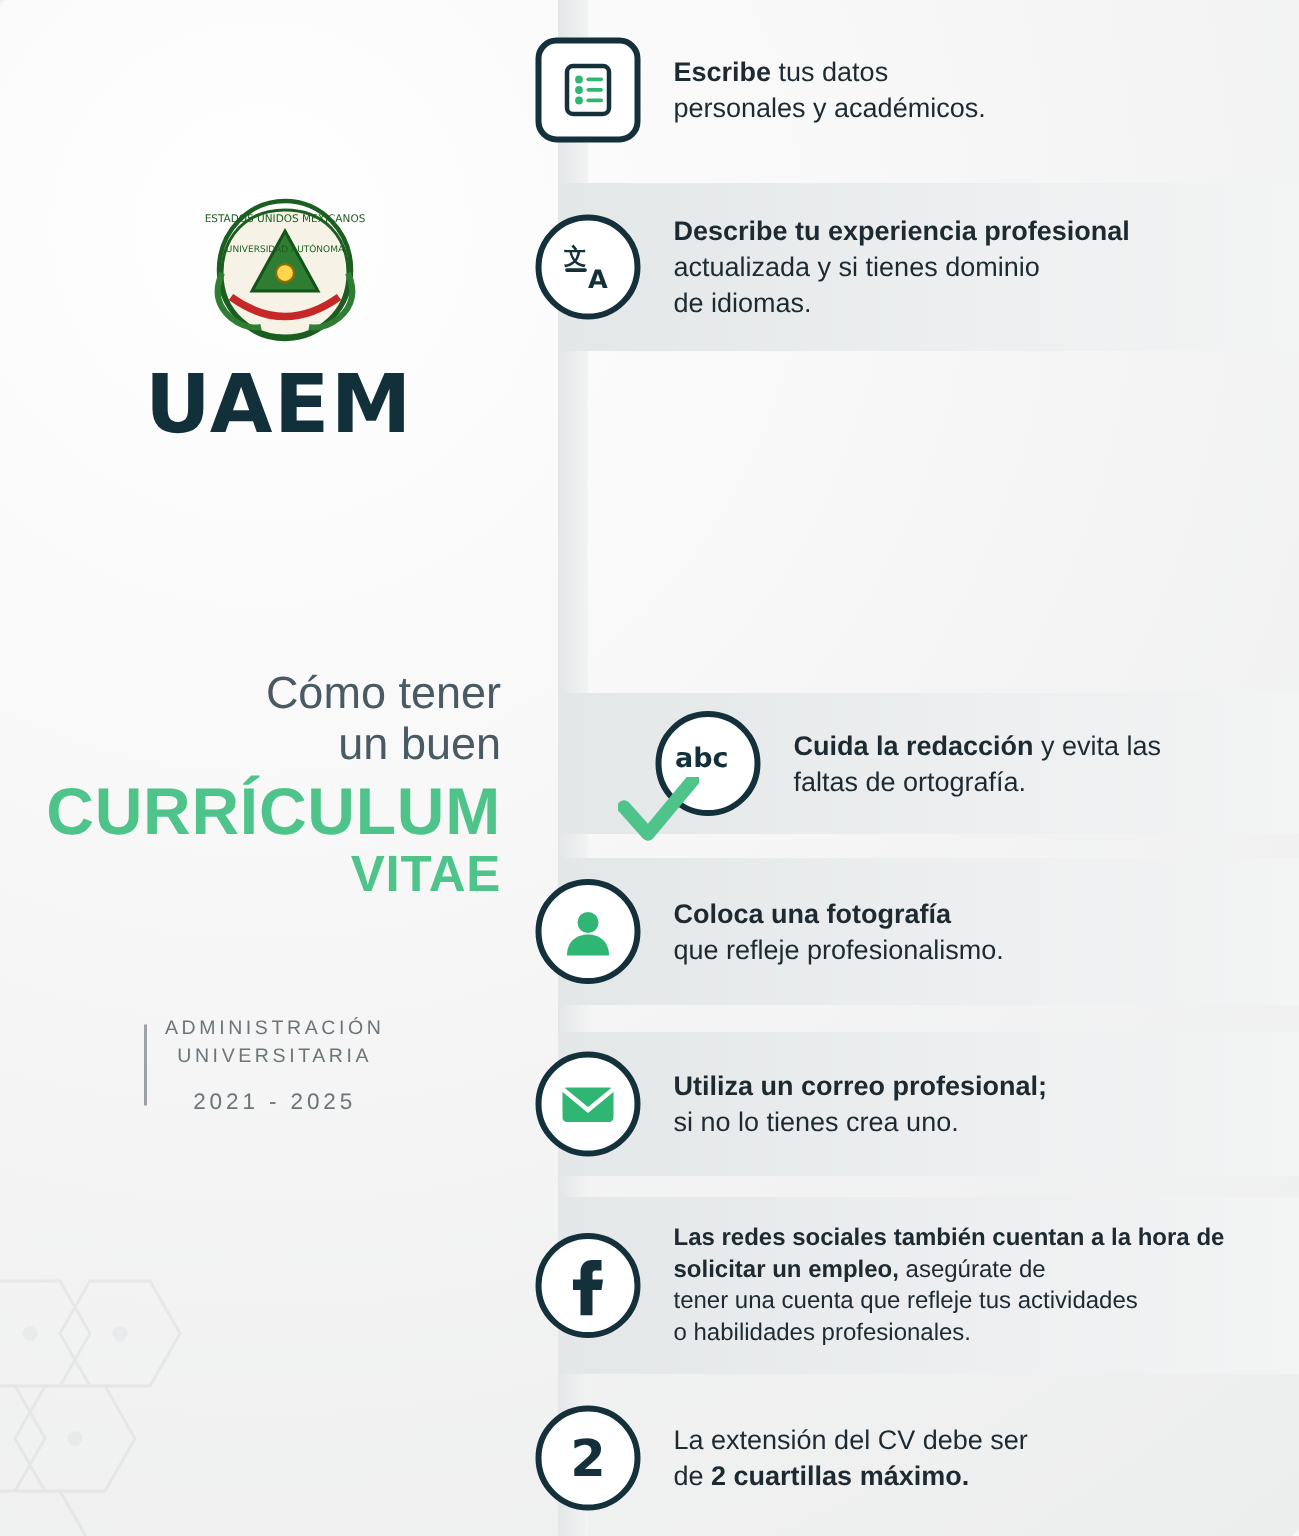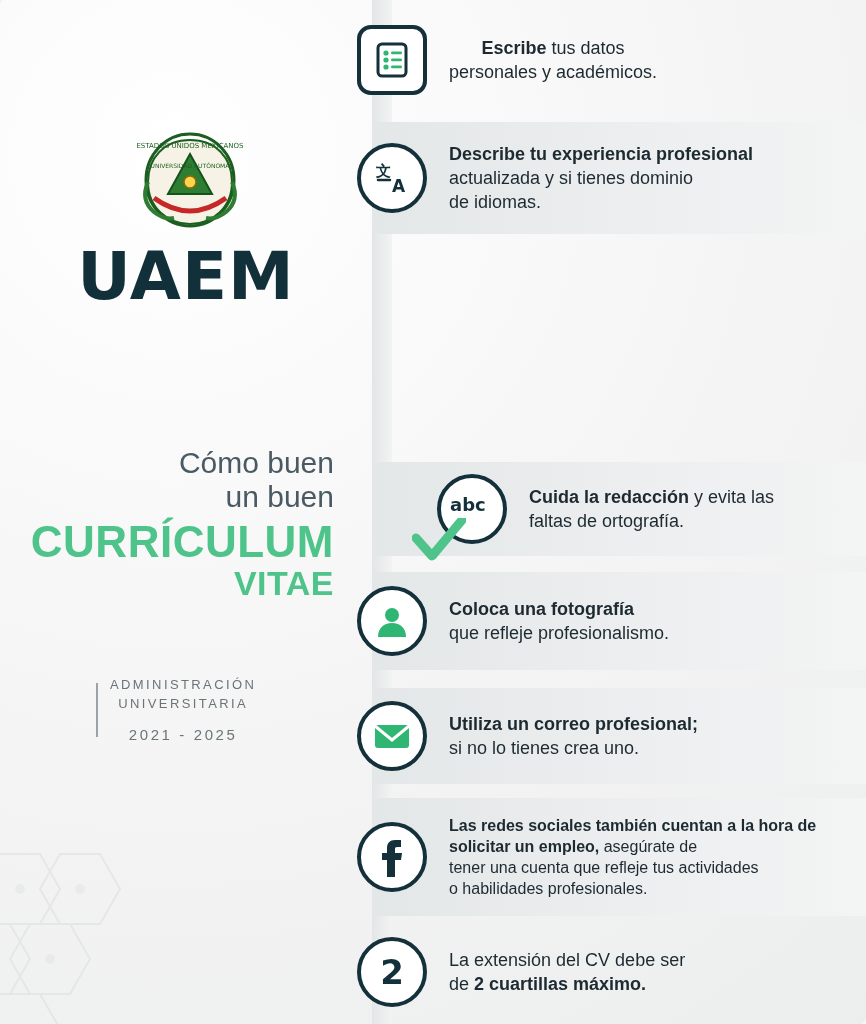--- a/index.html
+++ b/index.html
@@ -43,21 +43,21 @@
   .crest {
     position: absolute;
     left: 128px; top: 128px;
     width: 124px; height: 110px;
   }
   .uaem-word {
     position: absolute;
     left: 0; top: 238px;
     width: 372px;
     text-align: center;
-    font-size: 66px;
+    font-size: 54px;
     font-weight: bold;
     letter-spacing: 1px;
     color: #12303a;
     font-family: "DejaVu Sans", sans-serif;
   }
   .headline {
     position: absolute;
     left: 0; top: 446px;
     width: 334px;
     text-align: right;
@@ -200,40 +200,40 @@
       <path d="M20 54 q-8 18 6 30 q10 8 20 6" fill="none" stroke="#2e7d32" stroke-width="4"></path>
       <path d="M104 54 q8 18 -6 30 q-10 8 -20 6" fill="none" stroke="#2e7d32" stroke-width="4"></path>
       <path d="M26 70 q36 26 72 0" fill="none" stroke="#c62828" stroke-width="5"></path>
       <text x="62" y="20" font-size="7" fill="#1b5e20" text-anchor="middle" font-family="DejaVu Sans, sans-serif">ESTADOS UNIDOS MEXICANOS</text>
       <text x="62" y="40" font-size="6" fill="#1b5e20" text-anchor="middle" font-family="DejaVu Sans, sans-serif">UNIVERSIDAD AUTÓNOMA</text>
     </svg>
 
     <div class="uaem-word">UAEM</div>
 
     <div class="headline">
-      <div class="l1">Cómo buen</div>
+      <div class="l1">Cómo tener</div>
       <div class="l2">un buen</div>
       <span class="cv1">CURRÍCULUM</span>
       <span class="cv2">VITAE</span>
     </div>
 
     <div class="admin-block">
       <div class="admin-bar"></div>
       <div class="admin-text">
         <div>ADMINISTRACIÓN</div>
         <div>UNIVERSITARIA</div>
         <div class="years">2021 - 2025</div>
       </div>
     </div>
   </div>
 
   <div class="right">
     <div class="timeline"></div>
 
-    <div class="row" style="top:10px; height:100px;text-align:center;">
+    <div class="row" style="top:10px; height:100px;">
       <div class="badge dark square">
         <svg width="40" height="40" viewBox="0 0 40 40">
           <rect x="6" y="4" width="28" height="32" rx="4" fill="none" stroke="#13303b" stroke-width="3"></rect>
           <circle cx="14" cy="13" r="2.6" fill="#2fb673"></circle>
           <circle cx="14" cy="20" r="2.6" fill="#2fb673"></circle>
           <circle cx="14" cy="27" r="2.6" fill="#2fb673"></circle>
           <rect x="19" y="11.6" width="11" height="2.6" rx="1.3" fill="#2fb673"></rect>
           <rect x="19" y="18.6" width="11" height="2.6" rx="1.3" fill="#2fb673"></rect>
           <rect x="19" y="25.6" width="11" height="2.6" rx="1.3" fill="#2fb673"></rect>
         </svg>

